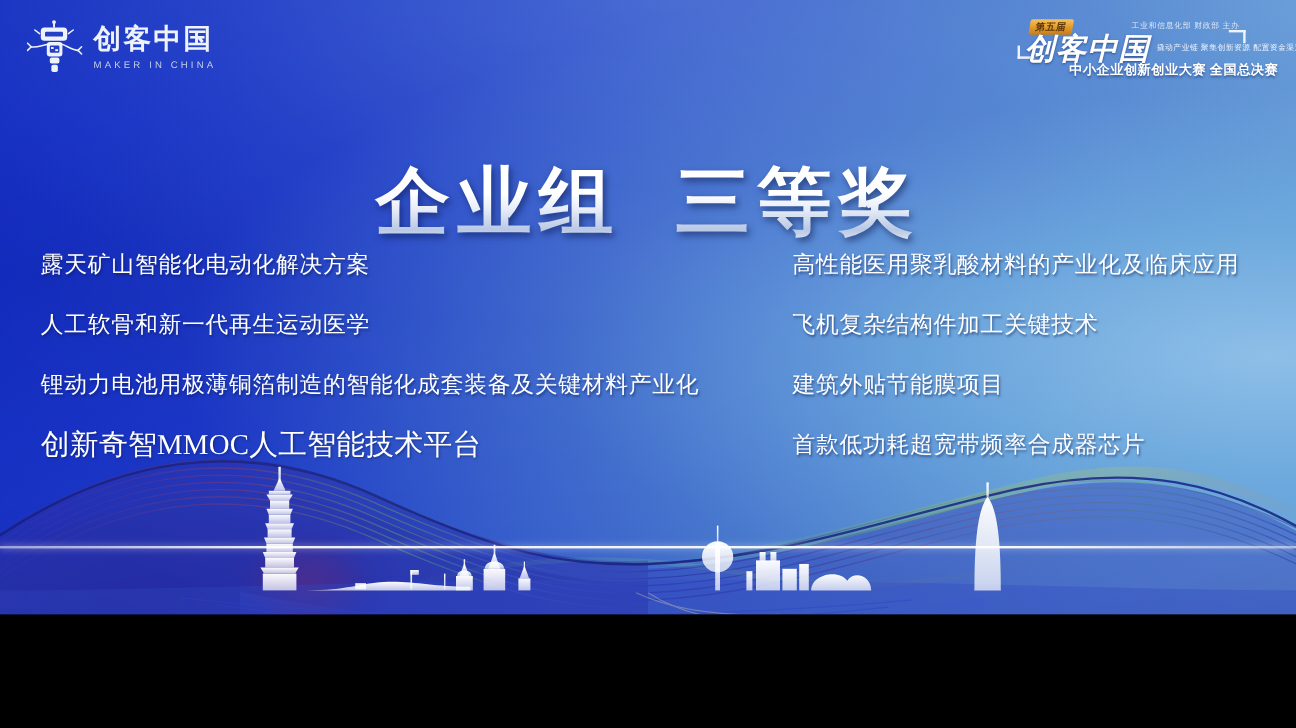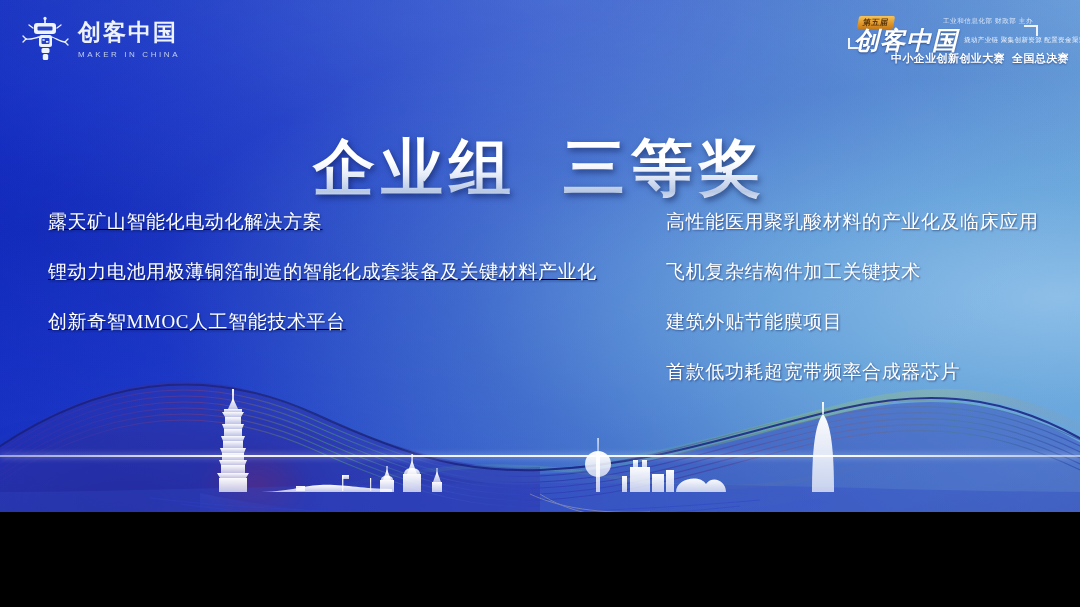--- a/index.html
+++ b/index.html
@@ -142,21 +142,21 @@
     left: 128px; top: 28px;
     font-family: "Liberation Sans", "DejaVu Sans", sans-serif;
     font-size: 6.5px;
     letter-spacing: 0.4px;
     color: #eef3fd;
     white-space: nowrap;
   }
   .lr-sub {
     position: absolute;
     left: 55px; top: 43px;
-    font-family: Liberation Mono, monospace;
+    font-family: Liberation Serif, serif;
     font-size: 11px;
     font-weight: 700;
     letter-spacing: 0.4px;
     color: #ffffff;
     text-shadow: 0 1px 2px rgba(10,30,90,0.5);
     white-space: nowrap;
   }
   .lr-bracket {
     position: absolute;
     border-color: #ffffff;
@@ -184,21 +184,21 @@
   }
   .title .gap { display: inline-block; width: 46px; }
 
   
   .lists {
     position: absolute;
     left: 0; right: 0; top: 196px;
     display: flex;
   }
   .col { display: flex; flex-direction: column; }
-  .col-left { width: 640px; padding-left: 48px; text-decoration: underline; }
+  .col-left { width: 640px; padding-left: 34px; }
   .col-right { width: 440px; padding-left: 16px; }
   .item {
     font-family: "Liberation Serif", "DejaVu Serif", serif;
     font-size: 19px;
     line-height: 1;
     color: #ffffff;
     letter-spacing: 0.6px;
     white-space: nowrap;
     height: 50px;
     display: flex;
@@ -403,20 +403,21 @@
     <span class="lr-sub">中小企业创新创业大赛  全国总决赛</span>
   </div>
 
   <h1 class="title">
     <span>企业组</span><span class="gap"></span><span>三等奖</span>
   </h1>
 
   <div class="lists">
     <div class="col col-left">
       <div class="item">露天矿山智能化电动化解决方案</div>
+      <div class="item">人工软骨和新一代再生运动医学</div>
       <div class="item">锂动力电池用极薄铜箔制造的智能化成套装备及关键材料产业化</div>
       <div class="item">创新奇智MMOC人工智能技术平台</div>
     </div>
     <div class="col col-right">
       <div class="item">高性能医用聚乳酸材料的产业化及临床应用</div>
       <div class="item">飞机复杂结构件加工关键技术</div>
       <div class="item">建筑外贴节能膜项目</div>
       <div class="item">首款低功耗超宽带频率合成器芯片</div>
     </div>
   </div>

